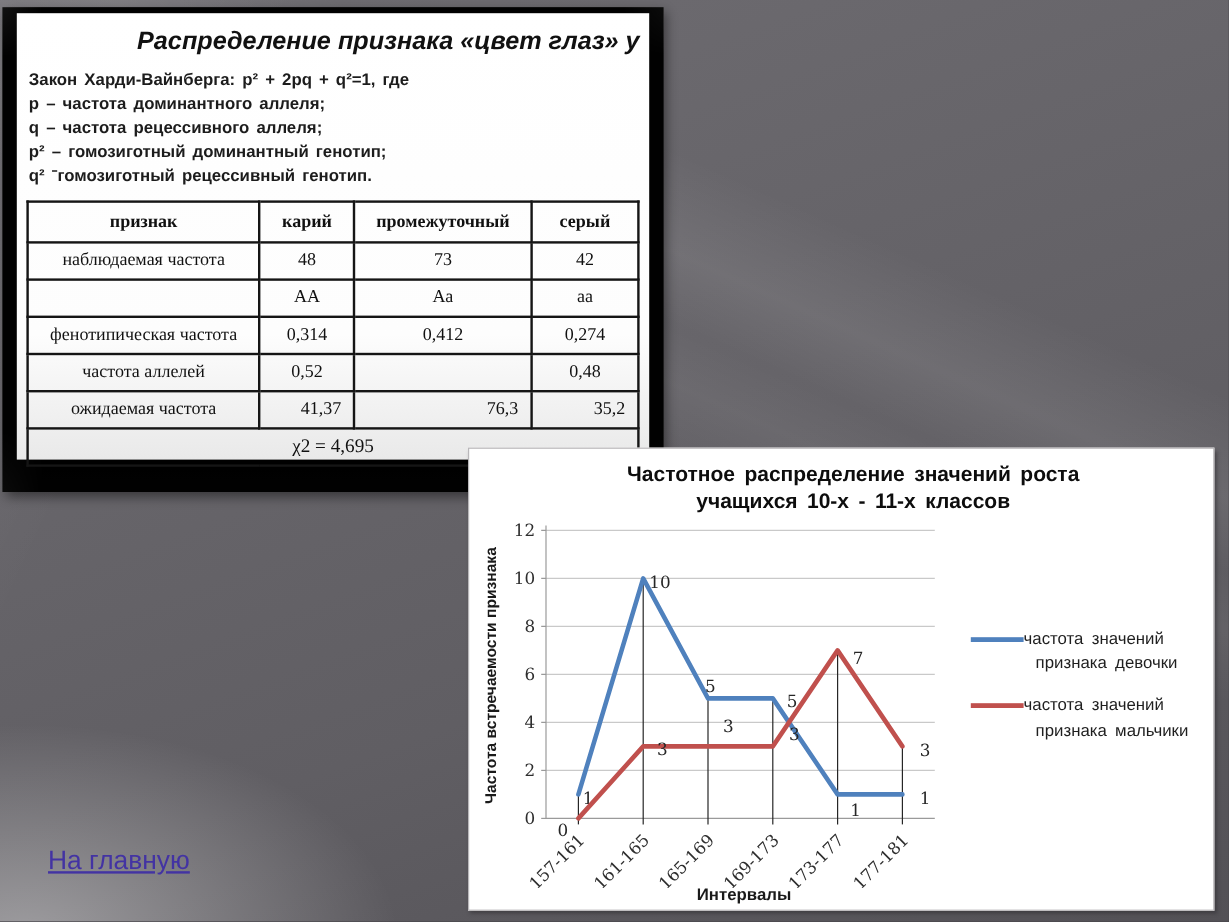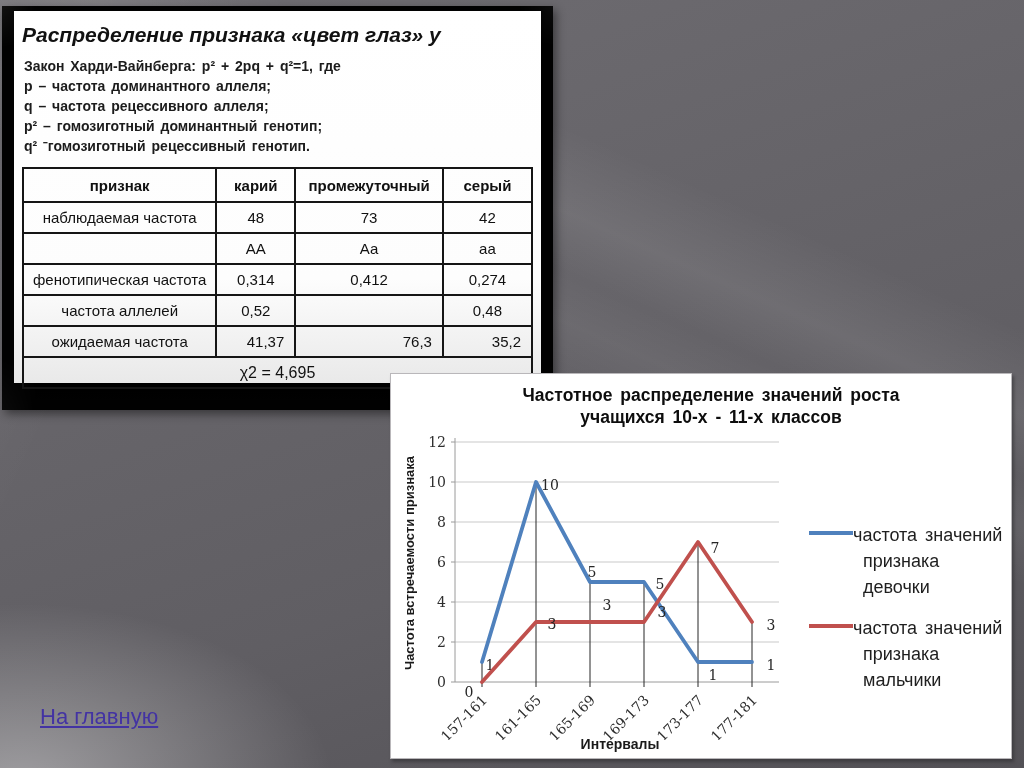--- a/index.html
+++ b/index.html
@@ -19,27 +19,27 @@
     background:linear-gradient(90deg,#4a4a4a,#050505 6%,#050505 94%,#303030),
                linear-gradient(180deg,#3c3c3c,#050505 10%,#050505 88%,#222);
     background-blend-mode:multiply;
     box-shadow:3px 4px 9px rgba(0,0,0,0.45);
   }
   .panel1-inner{
     width:100%;height:100%;box-sizing:border-box;padding:8px 8px 6px 8px;
     background:linear-gradient(180deg,#ffffff 0%,#fdfdfd 72%,#e9e9e9 100%);
   }
   .p1-title{
-    margin:2px 0 8px 0;text-align:left;
+    margin:2px 0 8px 0;text-align:right;
     font:italic bold 21px/1.3 "Liberation Sans",sans-serif;color:#111;
   }
   .p1-body{font:bold 14px/20px "Liberation Sans",sans-serif;color:#1c1c1c;word-spacing:2px;padding-left:2px;}
   table.gen-table{
     width:100%;margin-top:11px;border-collapse:collapse;
-    font-family:Liberation Sans, sans-serif;font-size:15px;color:#111;
+    font-family:Liberation Serif, serif;font-size:15px;color:#111;
   }
   table.gen-table th,table.gen-table td{border:2px solid #151515;padding:2px 6px;height:25px;}
   table.gen-table th{font-weight:bold;text-align:center;height:28px;}
   table.gen-table td{text-align:center;}
   table.gen-table tr.align-right td:not(:first-child){text-align:right;padding-right:10px;}
   table.gen-table td.rowhead{text-align:center;}
   table.gen-table tfoot td{text-align:center;font-size:16px;}
   .col-trait{width:38%;} .col-brown{width:15.5%;} .col-mid{width:29%;} .col-gray{width:17.5%;}
   
   .panel2{
@@ -55,21 +55,21 @@
   .y-title{
     width:28px;height:258px;flex:none;display:flex;align-items:center;justify-content:center;
     writing-mode:vertical-rl;transform:rotate(180deg);
     font-weight:bold;font-size:13px;color:#1a1a1a;
   }
   .plot-col{width:372px;flex:none;}
   .x-title{text-align:center;font-weight:bold;font-size:14px;color:#1a1a1a;margin-top:-8px;padding-left:22px;}
   .legend{flex:1;padding-top:88px;padding-left:14px;}
   .legend-item{display:flex;margin-bottom:15px;}
   .legend-line{width:44px;height:4px;margin-top:9px;flex:none;}
-  .legend-label{font-size:18px;line-height:1.45;color:#1f1f1f;word-spacing:3px;}
+  .legend-label{font-size:14px;line-height:1.45;color:#1f1f1f;word-spacing:3px;}
   .legend-label .l2{display:block;padding-left:10px;}
   
   text.tick,text.xtick,text.dlabel{font-family:"DejaVu Serif",serif;fill:#2e2e2e;}
   text.tick{font-size:14px;}
   text.xtick{font-size:14px;}
   text.dlabel{font-size:14px;fill:#262626;}
   
   .home-link{
     position:absolute;left:40px;top:704px;
     font-family:Liberation Sans, sans-serif;font-size:22px;

